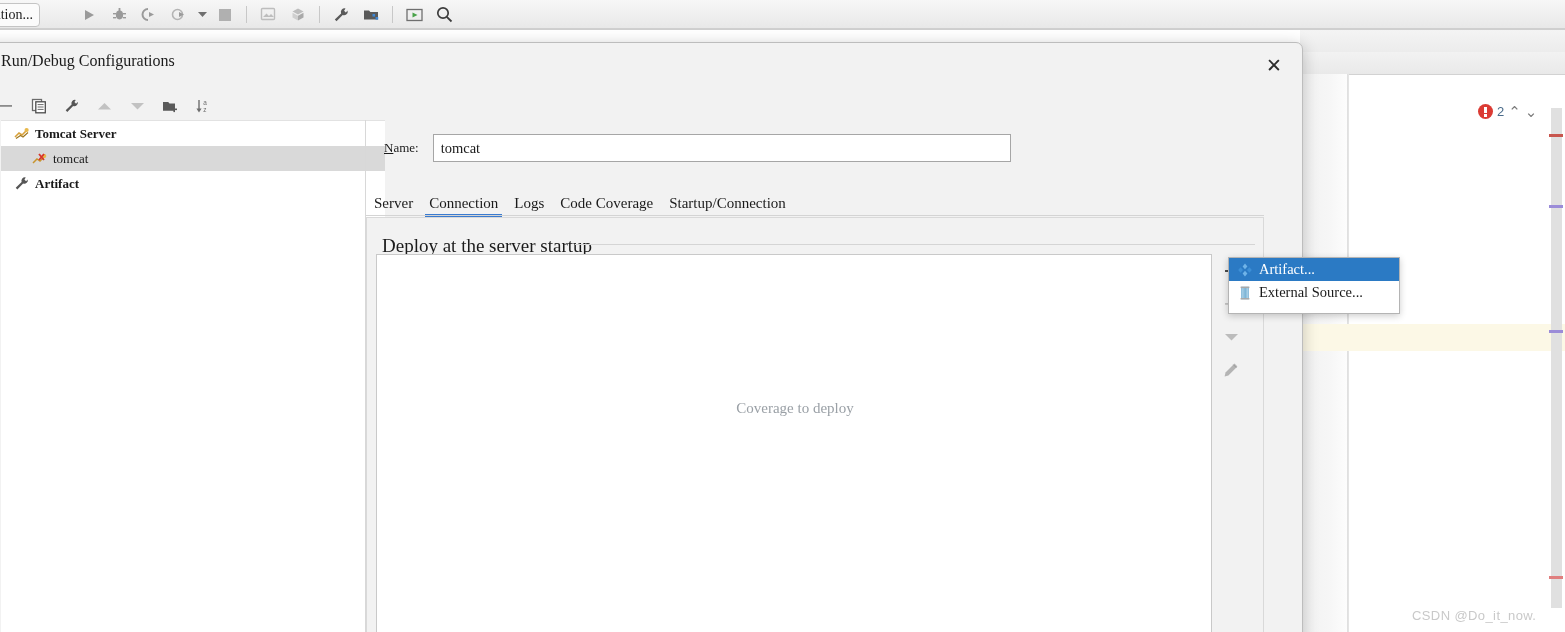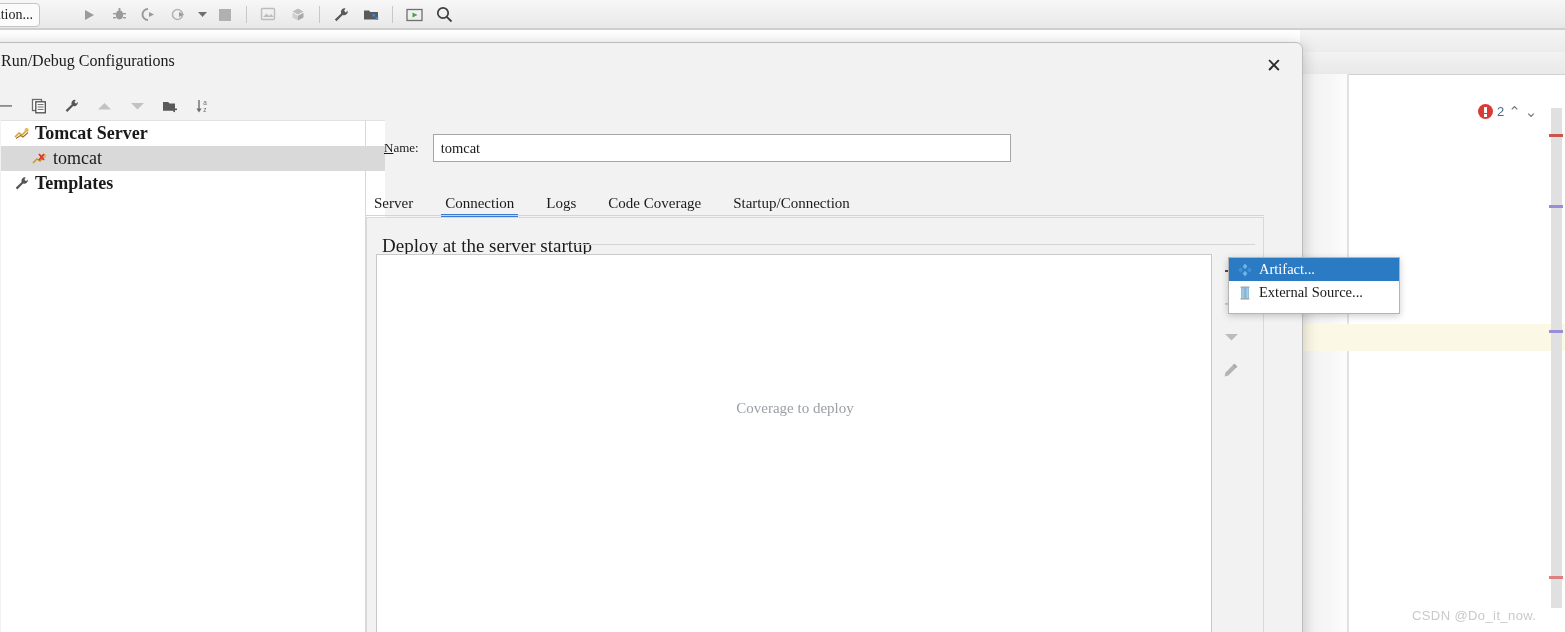--- a/index.html
+++ b/index.html
@@ -122,21 +122,21 @@
 
   
   .tree {
     position: absolute; left: 20px; top: 77px; width: 384px; height: 532px;
     background: #ffffff;
     border-top: 1px solid #e2e2e2;
     box-sizing: border-box;
   }
   .tree-row {
     height: 25px; display: flex; align-items: center; padding-left: 12px;
-    font-size: 18px; color: #1a1a1a;
+    font-size: 13px; color: #1a1a1a;
     font-family: "Liberation Serif", serif;
   }
   .tree-row.group { font-weight: bold; }
   .tree-row.child { padding-left: 30px; }
   .tree-row.selected { background: #d9d9d9; }
   .tree-ico { width: 18px; height: 16px; margin-right: 4px; display:flex; align-items:center; justify-content:center;}
 
   .tree-divider {
     position: absolute; left: 384px; top: 77px; width: 1px; height: 532px;
     background: #d8d8d8;
@@ -158,21 +158,21 @@
     width: 578px; height: 28px; box-sizing: border-box;
     border: 1px solid #a6a6a6; background: #fff;
     padding: 0 7px; font-size: 14.5px; color: #1b1b1b;
     font-family: "Liberation Serif", serif;
     outline: none;
   }
 
   
   .tabs {
     position: absolute; left: 0px; top: 96px; width: 905px; height: 30px;
-    display: flex; align-items: flex-end; gap: 16px;
+    display: flex; align-items: flex-end; gap: 0px;
   }
   .tab {
     padding: 0 8px; height: 28px; display: flex; align-items: center;
     font-size: 15px; color: #1b1b1b; cursor: default;
     font-family: "Liberation Serif", serif;
     position: relative;
   }
   .tab.active::after {
     content: ""; position: absolute; left: 4px; right: 4px; bottom: 0;
     height: 3px; background: #3a7bd0;
@@ -427,21 +427,21 @@
           </svg>
         </span>
         <span>tomcat</span>
       </div>
       <div class="tree-row group">
         <span class="tree-ico">
           <svg width="16" height="15" viewBox="0 0 17 16">
             <path d="M12.5 1.5a3.7 3.7 0 0 0-4.4 4.9L1.8 12.6l1.7 1.7 6.2-6.3a3.7 3.7 0 0 0 4.9-4.4L12.8 5.5 11.1 3.8z" fill="#565656"></path>
           </svg>
         </span>
-        <span>Templates</span>
+        <span>Artifact</span>
       </div>
     </div>
     <div class="tree-divider"></div>
 
     <div class="right-panel">
 
       <div class="name-row">
         <span class="name-label"><u>N</u>ame:</span>
         <input class="name-input" type="text" value="tomcat" style="">
       </div>

